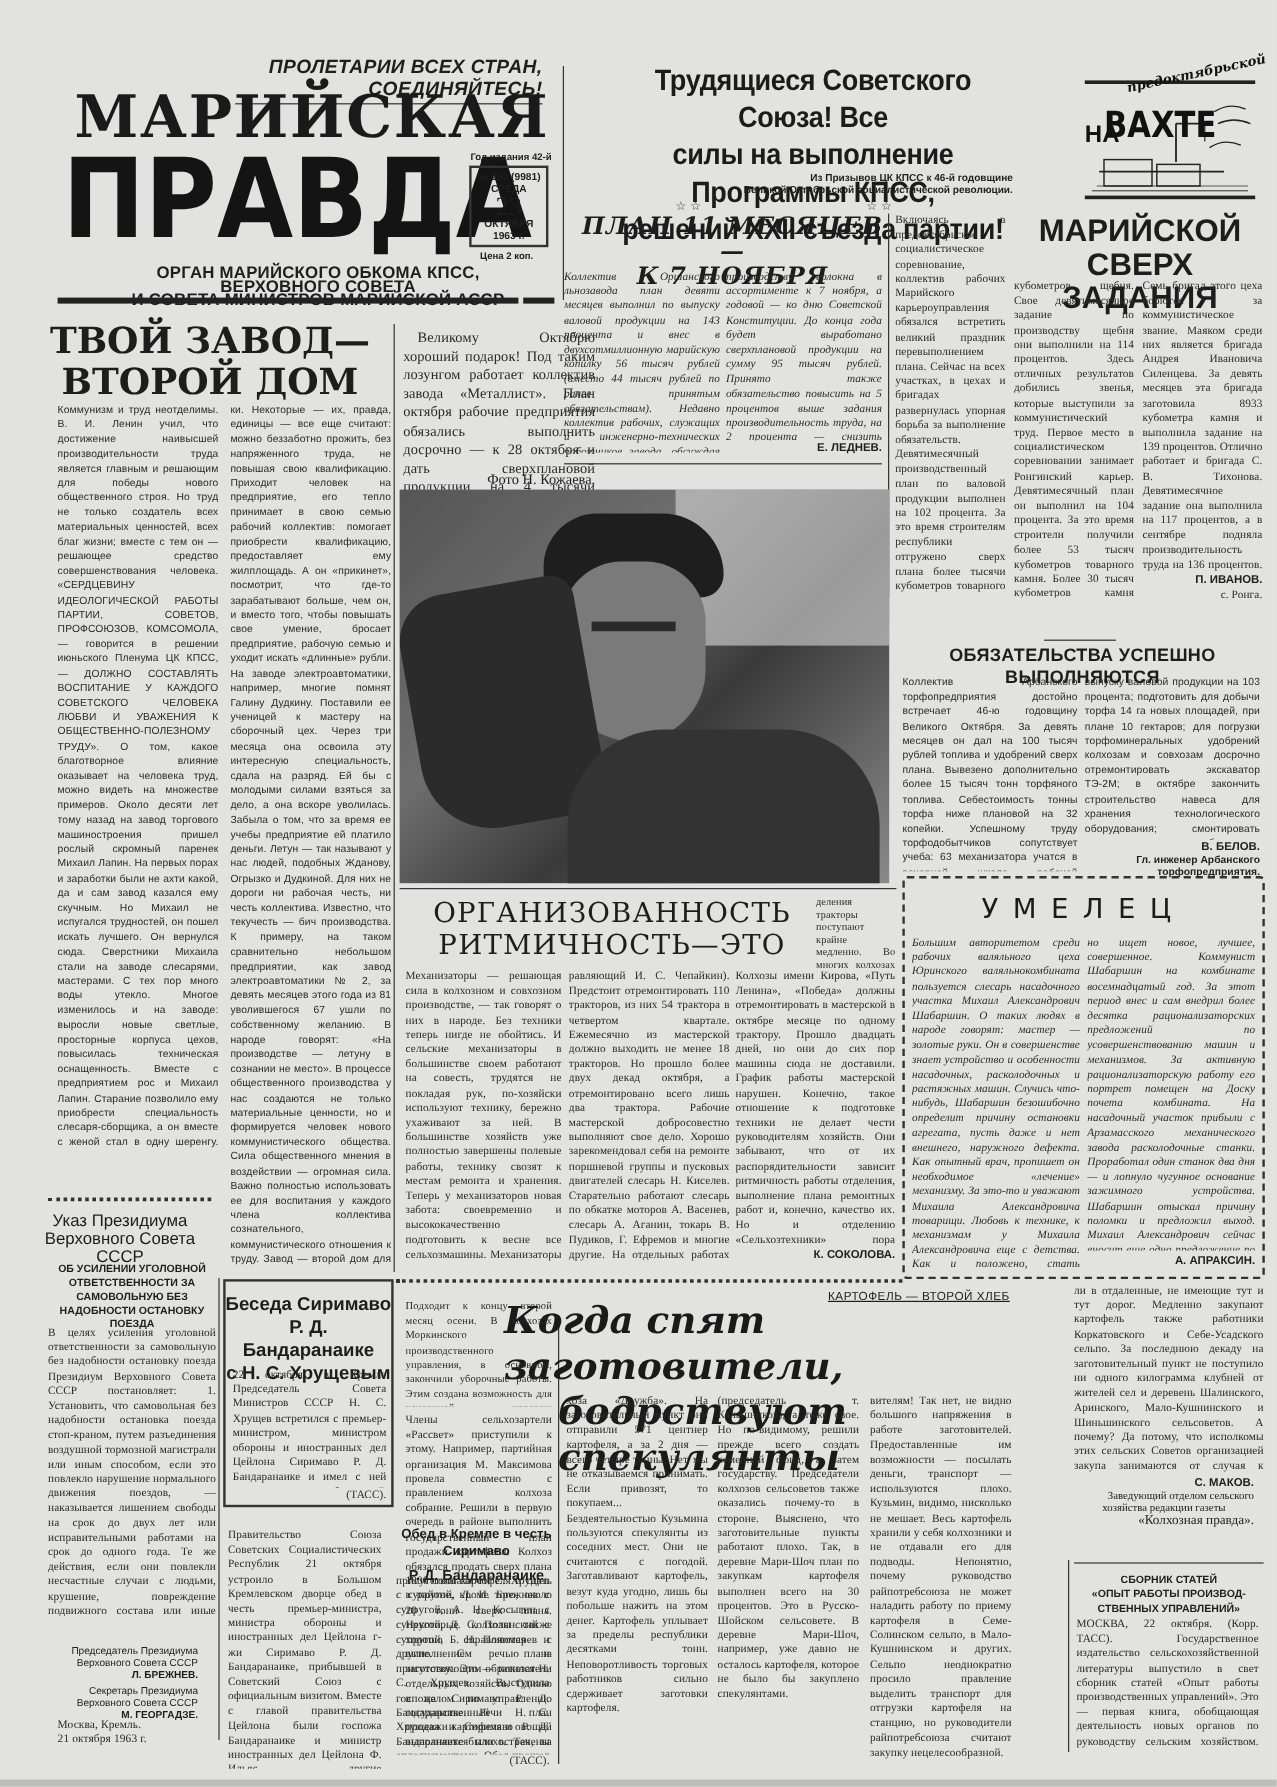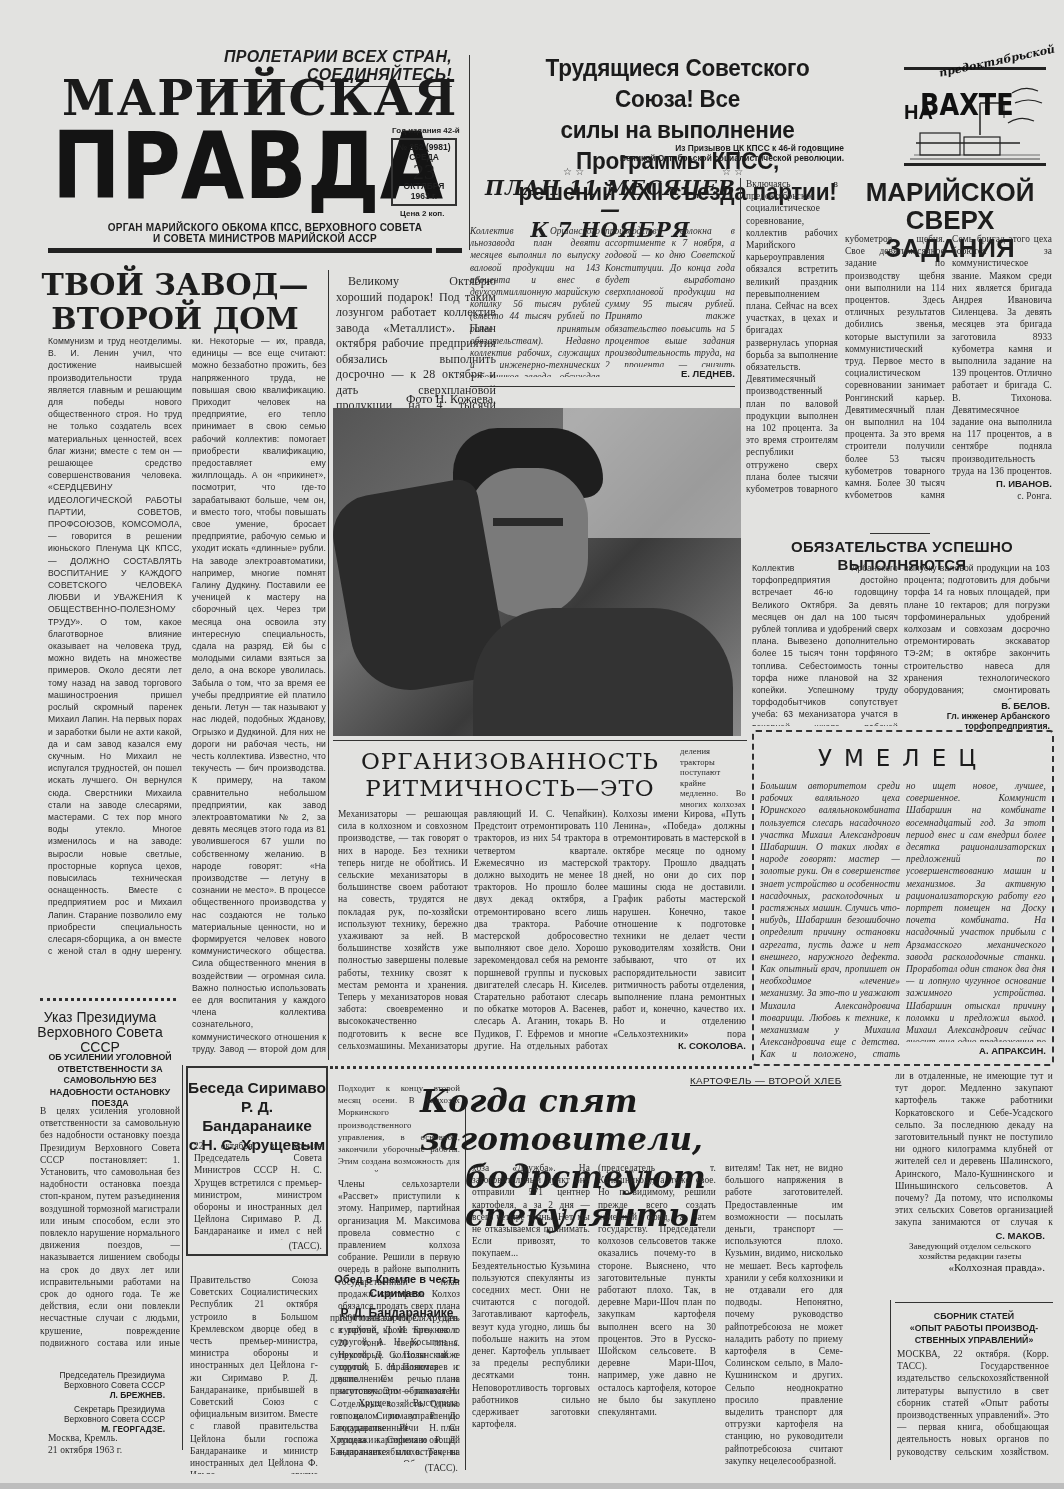--- a/index.html
+++ b/index.html
@@ -34,21 +34,21 @@
 
   
   .slogan { left: 196px; top: 48px; width: 256px; text-align: right; font-family: "Liberation Sans", sans-serif; font-style: italic; font-weight: bold; font-size: 16px; letter-spacing: .3px; border-bottom: 1px solid #333; padding-bottom: 2px; }
   .title1 { left: 62px; top: 70px; font-family: "DejaVu Serif", serif; font-weight: bold; font-size: 48px; letter-spacing: 1.5px; color: #1a1a1a; transform: scaleY(1.02); }
   .title2 { left: 52px; top: 122px; width: 342px; height: 90px; display: flex; justify-content: space-between; }
   .title2 span { font-family: "DejaVu Sans", sans-serif; font-weight: bold; font-size: 82px; line-height: 90px; color: #141414; transform: scaleY(1.12); display: inline-block; }
   .year { left: 392px; top: 126px; font-family: "Liberation Sans", sans-serif; font-weight: bold; font-size: 8px; }
   .issue-box { left: 391px; top: 138px; width: 66px; height: 68px; border: 2px double #333; text-align: center; font-family: "Liberation Sans", sans-serif; font-weight: bold; font-size: 8.5px; line-height: 9.5px; padding-top: 3px; }
   .issue-box .day { font-family: "Liberation Serif", serif; font-weight: normal; font-size: 22px; line-height: 20px; }
   .price { left: 400px; top: 209px; font-family: "Liberation Sans", sans-serif; font-weight: bold; font-size: 8px; }
-  .organ { left: 100px; top: 222px; width: 330px; text-align: center; font-family: "Liberation Sans", sans-serif; font-weight: bold; font-size: 10px; line-height: 11px; letter-spacing: .2px; }
+  .organ { left: 100px; top: 222px; width: 330px; text-align: center; font-family: "Liberation Sans", sans-serif; font-weight: bold; font-size: 14px; line-height: 11px; letter-spacing: .2px; }
 
   .bigslogan { left: 495px; top: 52px; width: 365px; text-align: center; font-family: "Liberation Sans", sans-serif; font-weight: bold; font-size: 24.5px; line-height: 31px; letter-spacing: -0.3px; transform: scaleX(0.92); transform-origin: center top; color: #1b1b1b; }
   .slogan-src { left: 600px; top: 143px; width: 244px; text-align: right; font-family: "Liberation Sans", sans-serif; font-weight: bold; font-size: 8.4px; line-height: 10px; }
 
   .vahte { left: 900px; top: 63px; width: 150px; height: 110px; }
 </style>
 </head>
 <body>
 
 <div class="page">
@@ -226,21 +226,21 @@
     <div style="padding-left:60px;">бодрствуют спекулянты</div>
   </div>
   <div class="abs txt" style="left:338px; top:1082px; width:122px; height:90px; font-size:8.8px;">Подходит к концу второй месяц осени. В колхозах Моркинского производственного управления, в основном, закончили уборочные работы. Этим создана возможность для усиленной продажи государству картофеля и овощей.</div>
   <div class="abs txt" style="left:338px; top:1178px; width:122px; height:282px;">Члены сельхозартели «Рассвет» приступили к этому. Например, партийная организация М. Максимова провела совместно с правлением колхоза собрание. Решили в первую очередь в районе выполнить государственный план продажи картофеля. Колхоз обязался продать сверх плана 1800 тонн картофеля и сдать в районе, кроме того, около 20 тонн сверх плана. Некоторые колхозы также хорошо справляются с выполнением плана заготовок. Это — показатели отдельных хозяйств. Однако в целом по управлению государственный план продажи картофеля и овощей выполняется плохо. Так, на 8310 тонн по плану на 20 октября отгружено не многим более половины — 2380 тонн. Тревожит еще и то, что в районе колхозы продают картофель и другие продукты на колхозных рынках.</div>
   <div class="abs txt" style="left:472px; top:1162px; width:118px; height:308px;">хоза «Дружба». На заготовительный пункт они отправили 571 центнер картофеля, а за 2 дня — всего четыре тонны. Нет, мы не отказываемся принимать. Если привозят, то покупаем... Бездеятельностью Кузьмина пользуются спекулянты из соседних мест. Они не считаются с погодой. Заготавливают картофель, везут куда угодно, лишь бы побольше нажить на этом денег. Картофель уплывает за пределы республики десятками тонн. Неповоротливость торговых работников сильно сдерживает заготовки картофеля.</div>
   <div class="abs txt" style="left:598px; top:1162px; width:118px; height:308px;">(председатель т. Калашников), а тоже свое. Но по-видимому, решили прежде всего создать семенной фонд, а затем государству. Председатели колхозов сельсоветов также оказались почему-то в стороне. Выяснено, что заготовительные пункты работают плохо. Так, в деревне Мари-Шоч план по закупкам картофеля выполнен всего на 30 процентов. Это в Русско-Шойском сельсовете. В деревне Мари-Шоч, например, уже давно не осталось картофеля, которое не было бы закуплено спекулянтами.</div>
   <div class="abs txt" style="left:725px; top:1162px; width:118px; height:308px;">вителям! Так нет, не видно большого напряжения в работе заготовителей. Предоставленные им возможности — посылать деньги, транспорт — используются плохо. Кузьмин, видимо, нисколько не мешает. Весь картофель хранили у себя колхозники и не отдавали его для подводы. Непонятно, почему руководство райпотребсоюза не может наладить работу по приему картофеля в Семе-Солинском сельпо, в Мало-Кушнинском и других. Сельпо неоднократно просило правление выделить транспорт для отгрузки картофеля на станцию, но руководители райпотребсоюза считают закупку нецелесообразной.</div>
   <div class="abs txt" style="left:895px; top:1070px; width:158px; height:160px;">ли в отдаленные, не имеющие тут и тут дорог. Медленно закупают картофель также работники Коркатовского и Себе-Усадского сельпо. За последнюю декаду на заготовительный пункт не поступило ни одного килограмма клубней от жителей сел и деревень Шалинского, Аринского, Мало-Кушнинского и Шиньшинского сельсоветов. А почему? Да потому, что исполкомы этих сельских Советов организацией закупа занимаются от случая к случаю, всю ответственность на заготовку картофеля переложили на работников прилавка. И получается: Иван кивает на Петра, а Петр кивает на Ивана. В то же время интересы государства страдают.</div>
   <div class="abs sign" style="left:895px; top:1230px; width:150px;">
     <div>С. МАКОВ.</div>
-    <div style="font-weight:normal; text-align:center; font-family:'Liberation Serif',serif; font-size:9px;">Заведующий отделом сельского</div>
+    <div style="font-weight:normal; text-align:right; font-family:'Liberation Serif',serif; font-size:9px;">Заведующий отделом сельского</div>
     <div style="font-weight:normal; text-align:center; font-family:'Liberation Serif',serif; font-size:9px;">хозяйства редакции газеты</div>
     <div style="font-weight:normal; font-family:Liberation Serif, serif; font-size:11px;">«Колхозная правда».</div>
   </div>
 
   <div class="hrule" style="left:895px; top:1302px; width:158px;"></div>
   <div class="vrule" style="left:890px; top:1300px; height:160px;"></div>
   <div class="abs" style="left:895px; top:1310px; width:158px; text-align:center; font-family:'Liberation Sans',sans-serif; font-weight:bold; font-size:8.8px; line-height:12px;">
     <div>СБОРНИК СТАТЕЙ</div>
     <div>«ОПЫТ РАБОТЫ ПРОИЗВОД-</div>
     <div>СТВЕННЫХ УПРАВЛЕНИЙ»</div>

